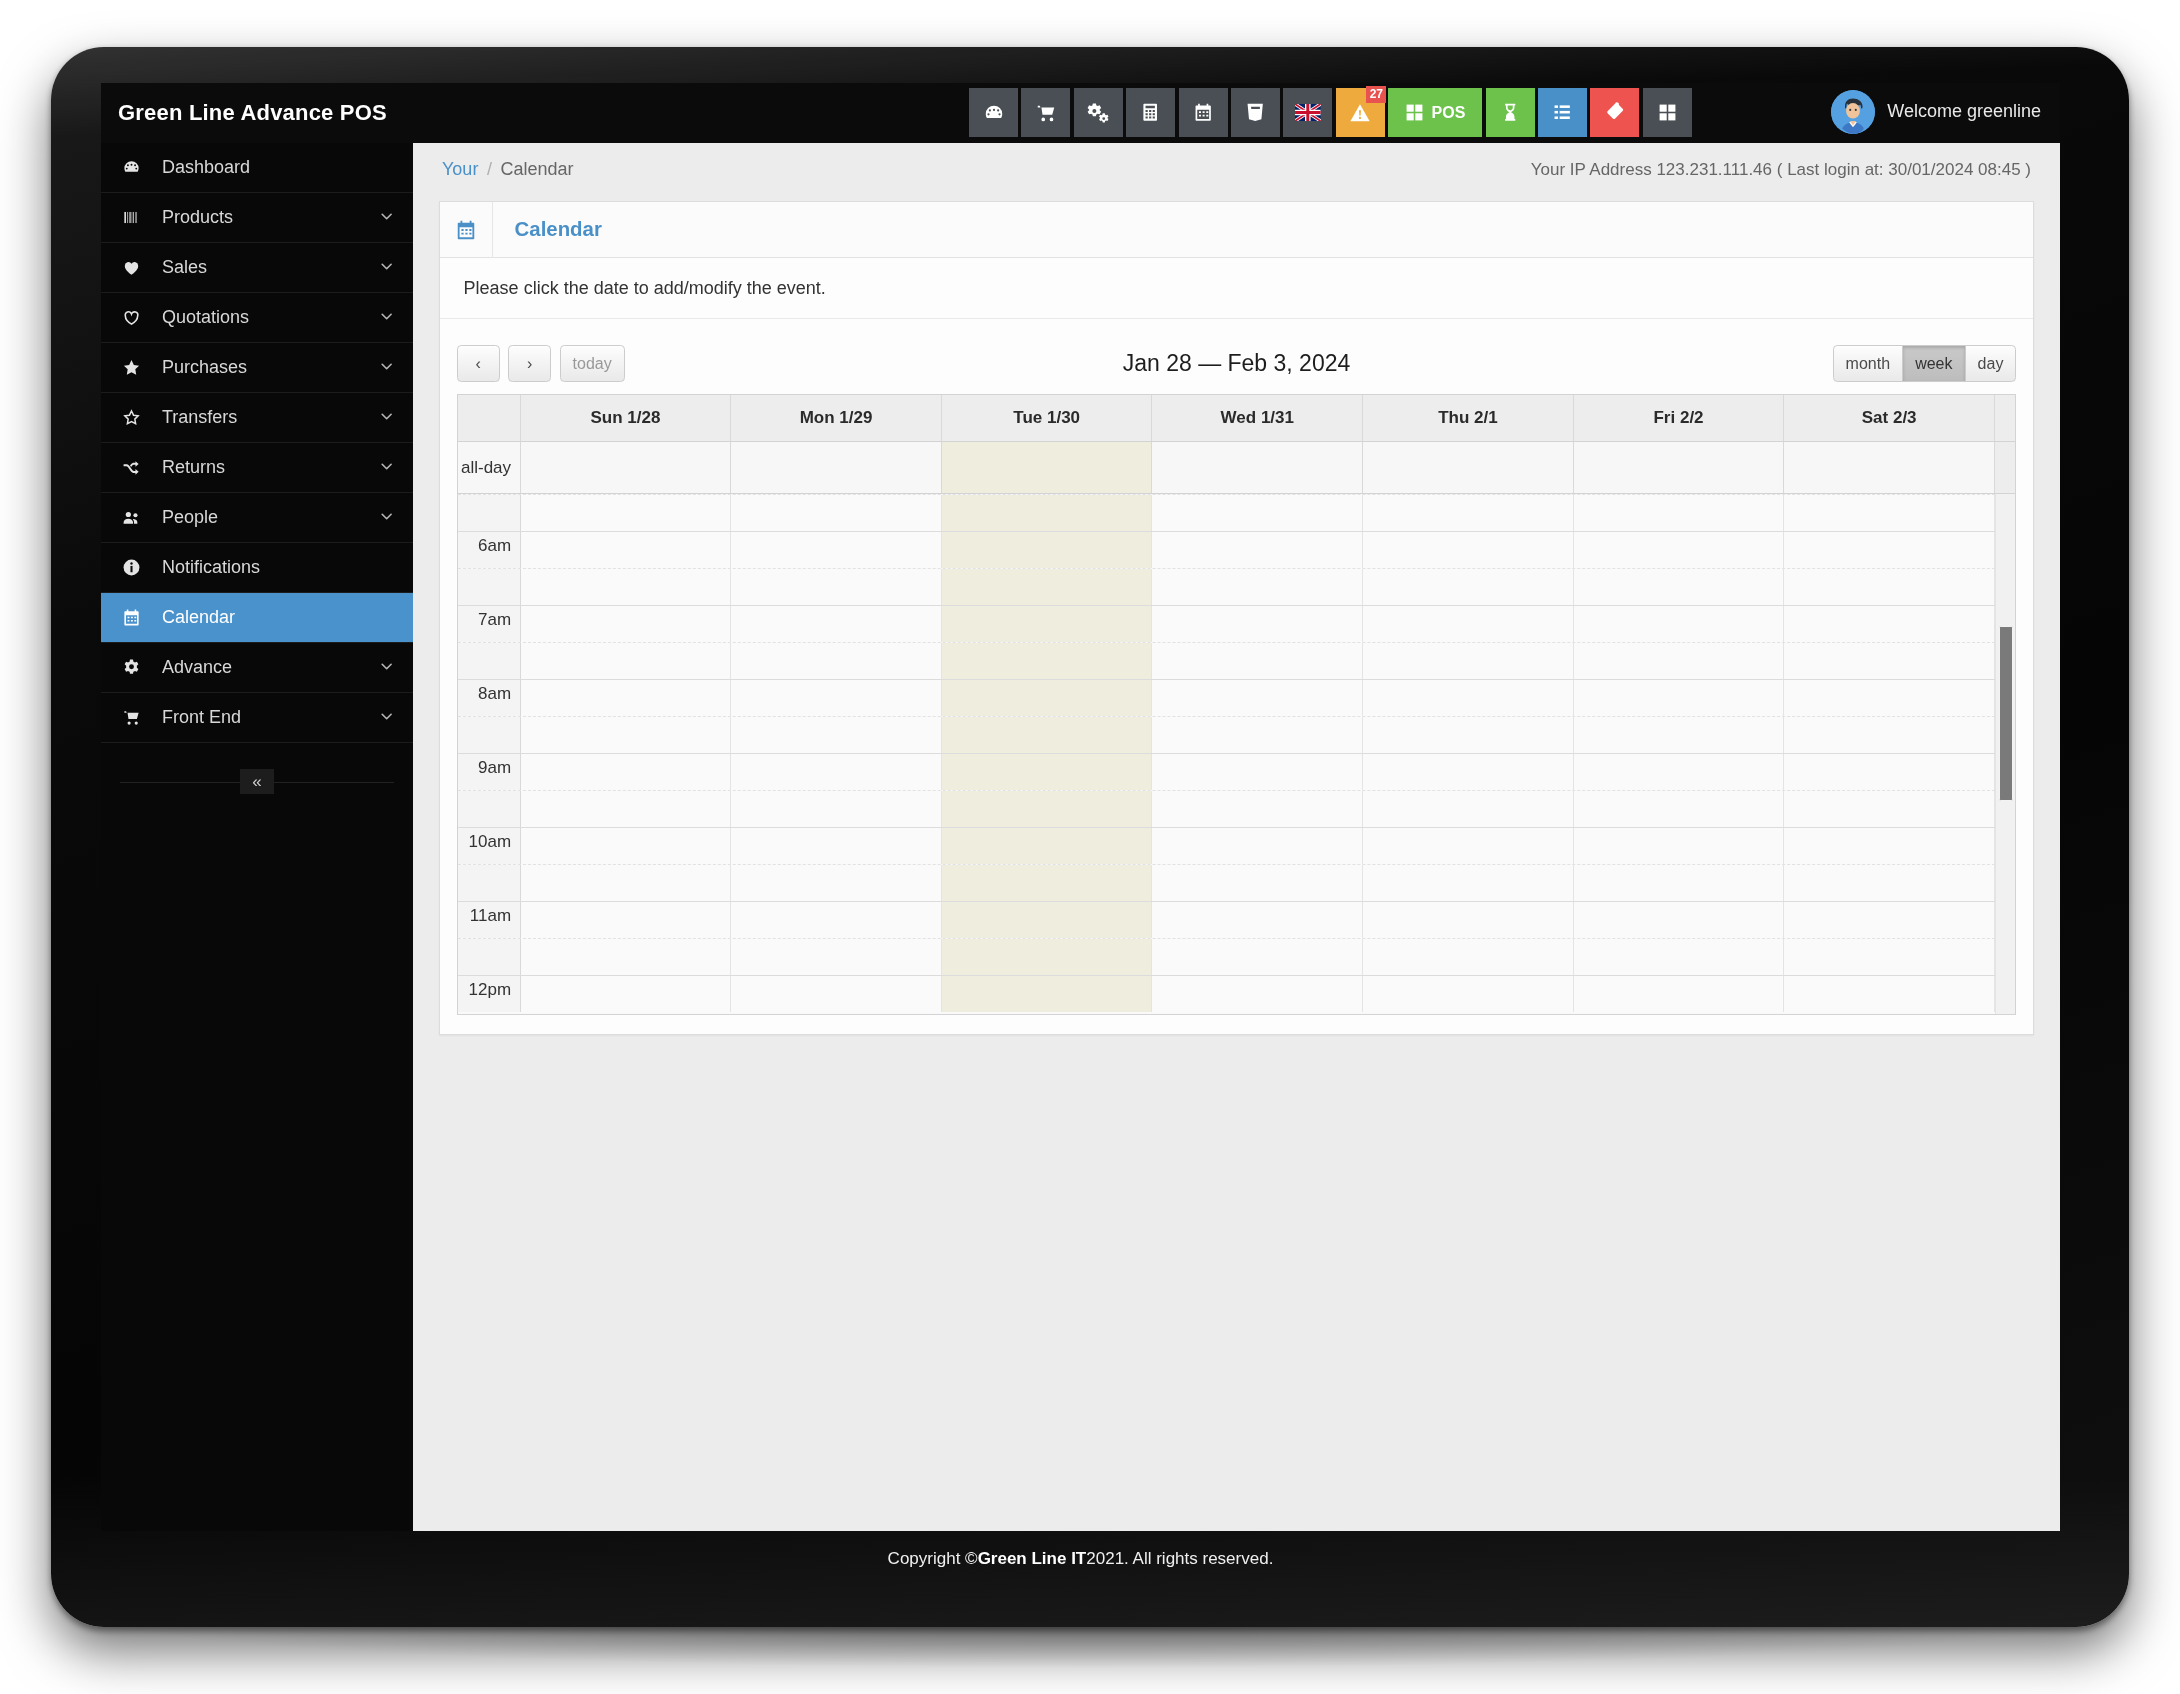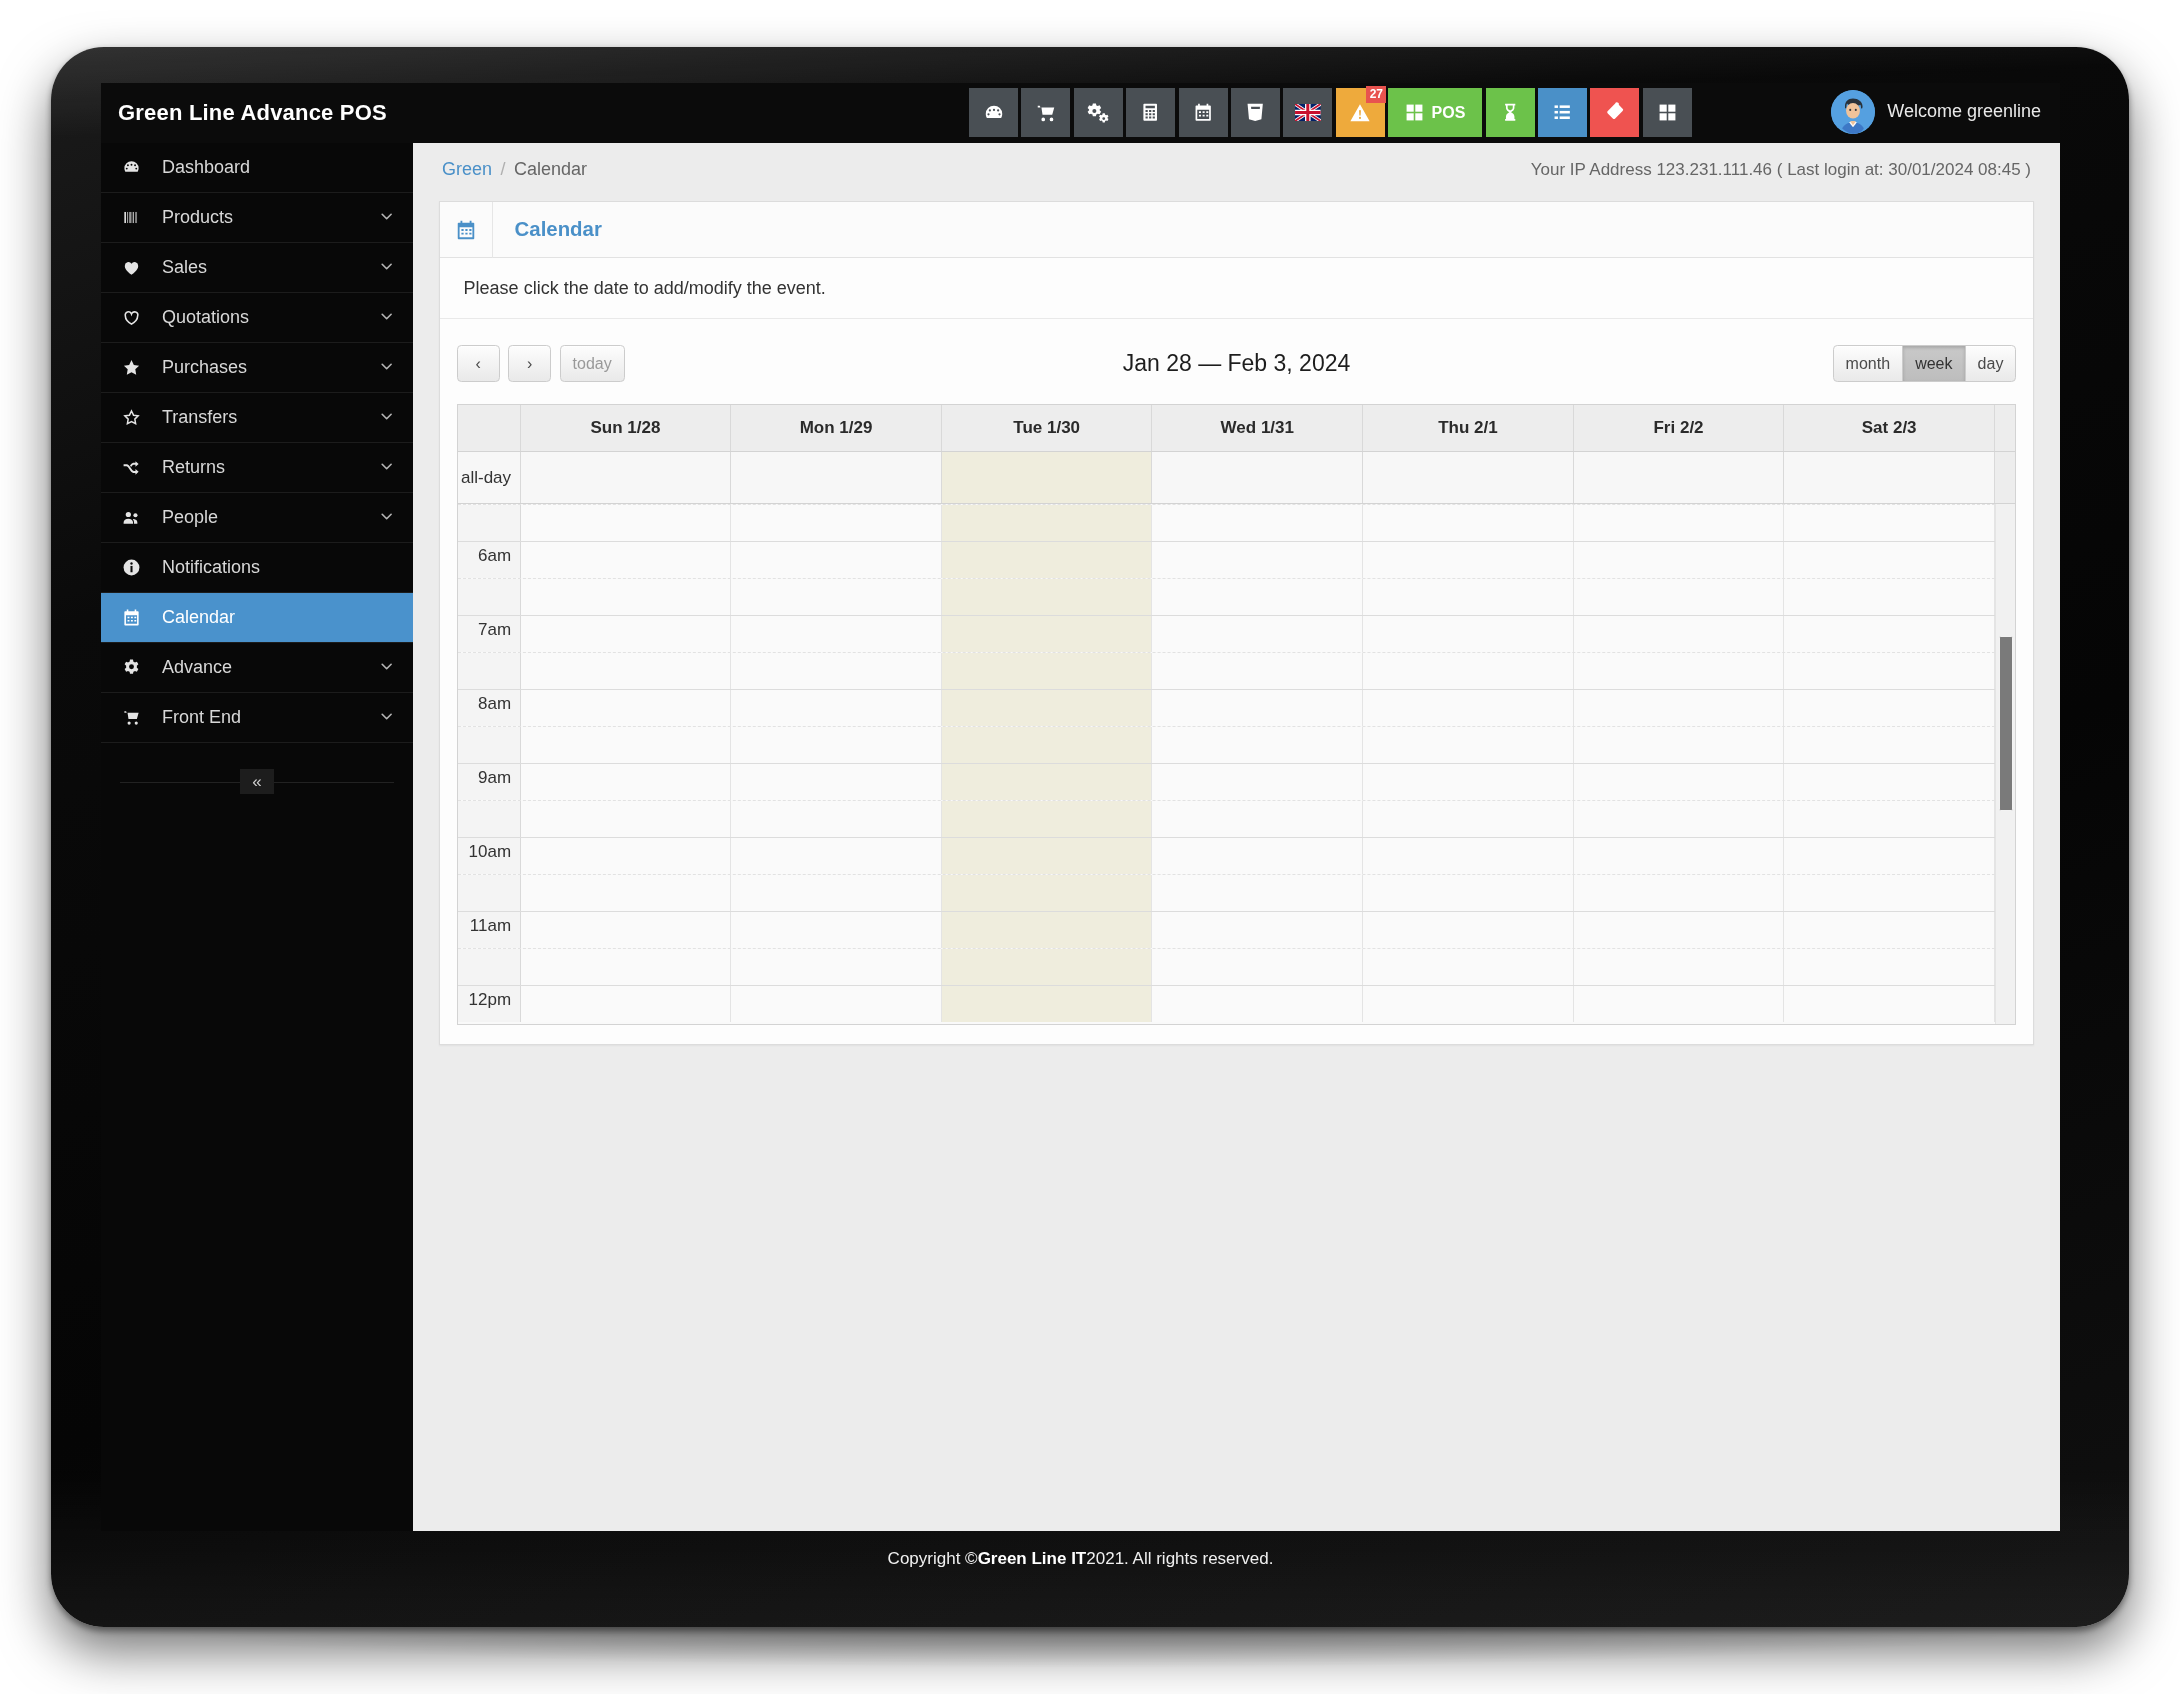--- a/index.html
+++ b/index.html
@@ -202,21 +202,21 @@
   #view-group .fc-btn:first-child { border-radius: 4.3px 0 0 4.3px; margin-left: 0; }
   #view-group .fc-btn:last-child { border-radius: 0 4.3px 4.3px 0; }
   #view-group .fc-btn.active {
     background: linear-gradient(#c9c9c9,#bdbdbd);
     box-shadow: inset 0 1.7px 3.4px rgba(0,0,0,.18);
     color: #333;
   }
 
   
   #fc-grid {
-    margin-top: 13px;
+    margin-top: 3px;
     border: 0.9px solid #d3d3d3;
     background: #fff;
   }
   .fc-row { display: flex; }
   .axis-col { width: 63px; flex: 0 0 63px; border-right: 0.9px solid #d9d9d9; }
   .day-col { flex: 1 1 0; border-right: 0.9px solid #d9d9d9; }
   .gut-col { width: 20.4px; flex: 0 0 20.4px; }
 
   #head-row { background: #ededed; border-bottom: 0.9px solid #d3d3d3; }
   #head-row .cell {
@@ -547,21 +547,21 @@
     <div id="sidebar-collapse">
       <div class="rule"></div>
       <div class="chev">«</div>
     </div>
   </div>
 
   <div id="content">
 
     <div id="breadcrumb-bar">
       <div id="breadcrumb">
-        <span class="crumb-link">Green</span>
+        <span class="crumb-link">Your</span>
         <span class="crumb-sep">/</span>
         <span class="crumb-current">Calendar</span>
       </div>
       <div id="ip-info">Your IP Address 123.231.111.46 ( Last login at: 30/01/2024 08:45 )</div>
     </div>
 
     <div id="panel">
 
       <div id="panel-head">
         <div class="icon-cell">

